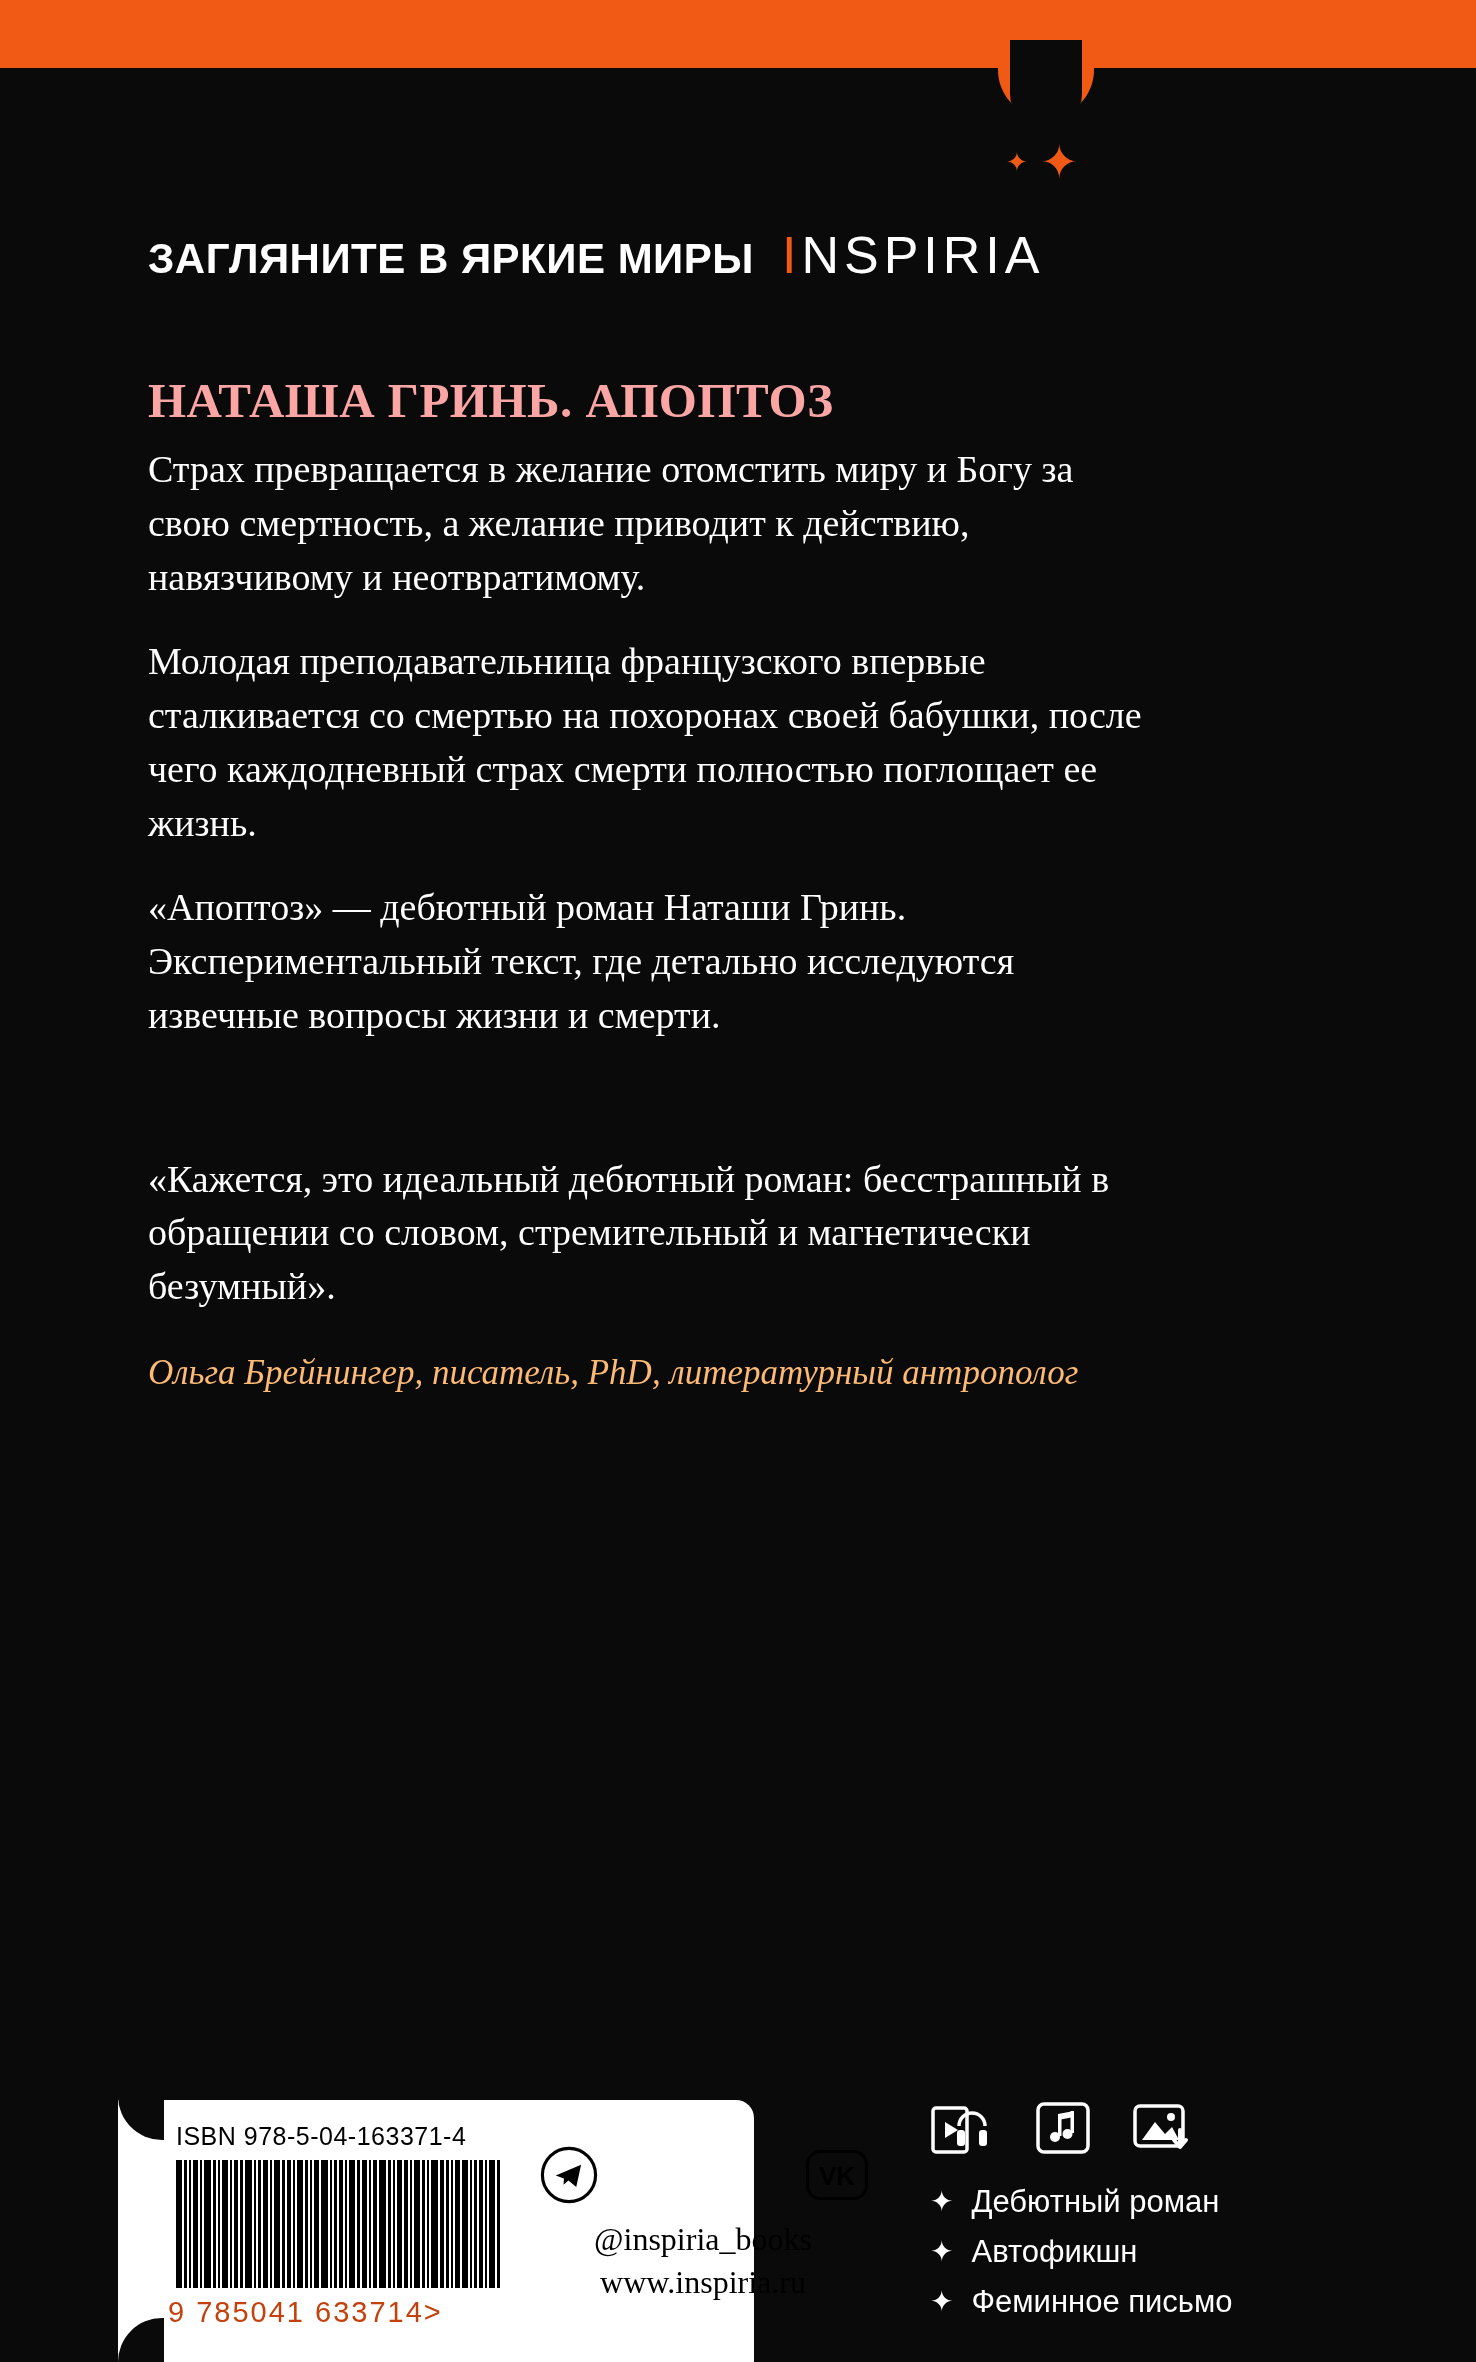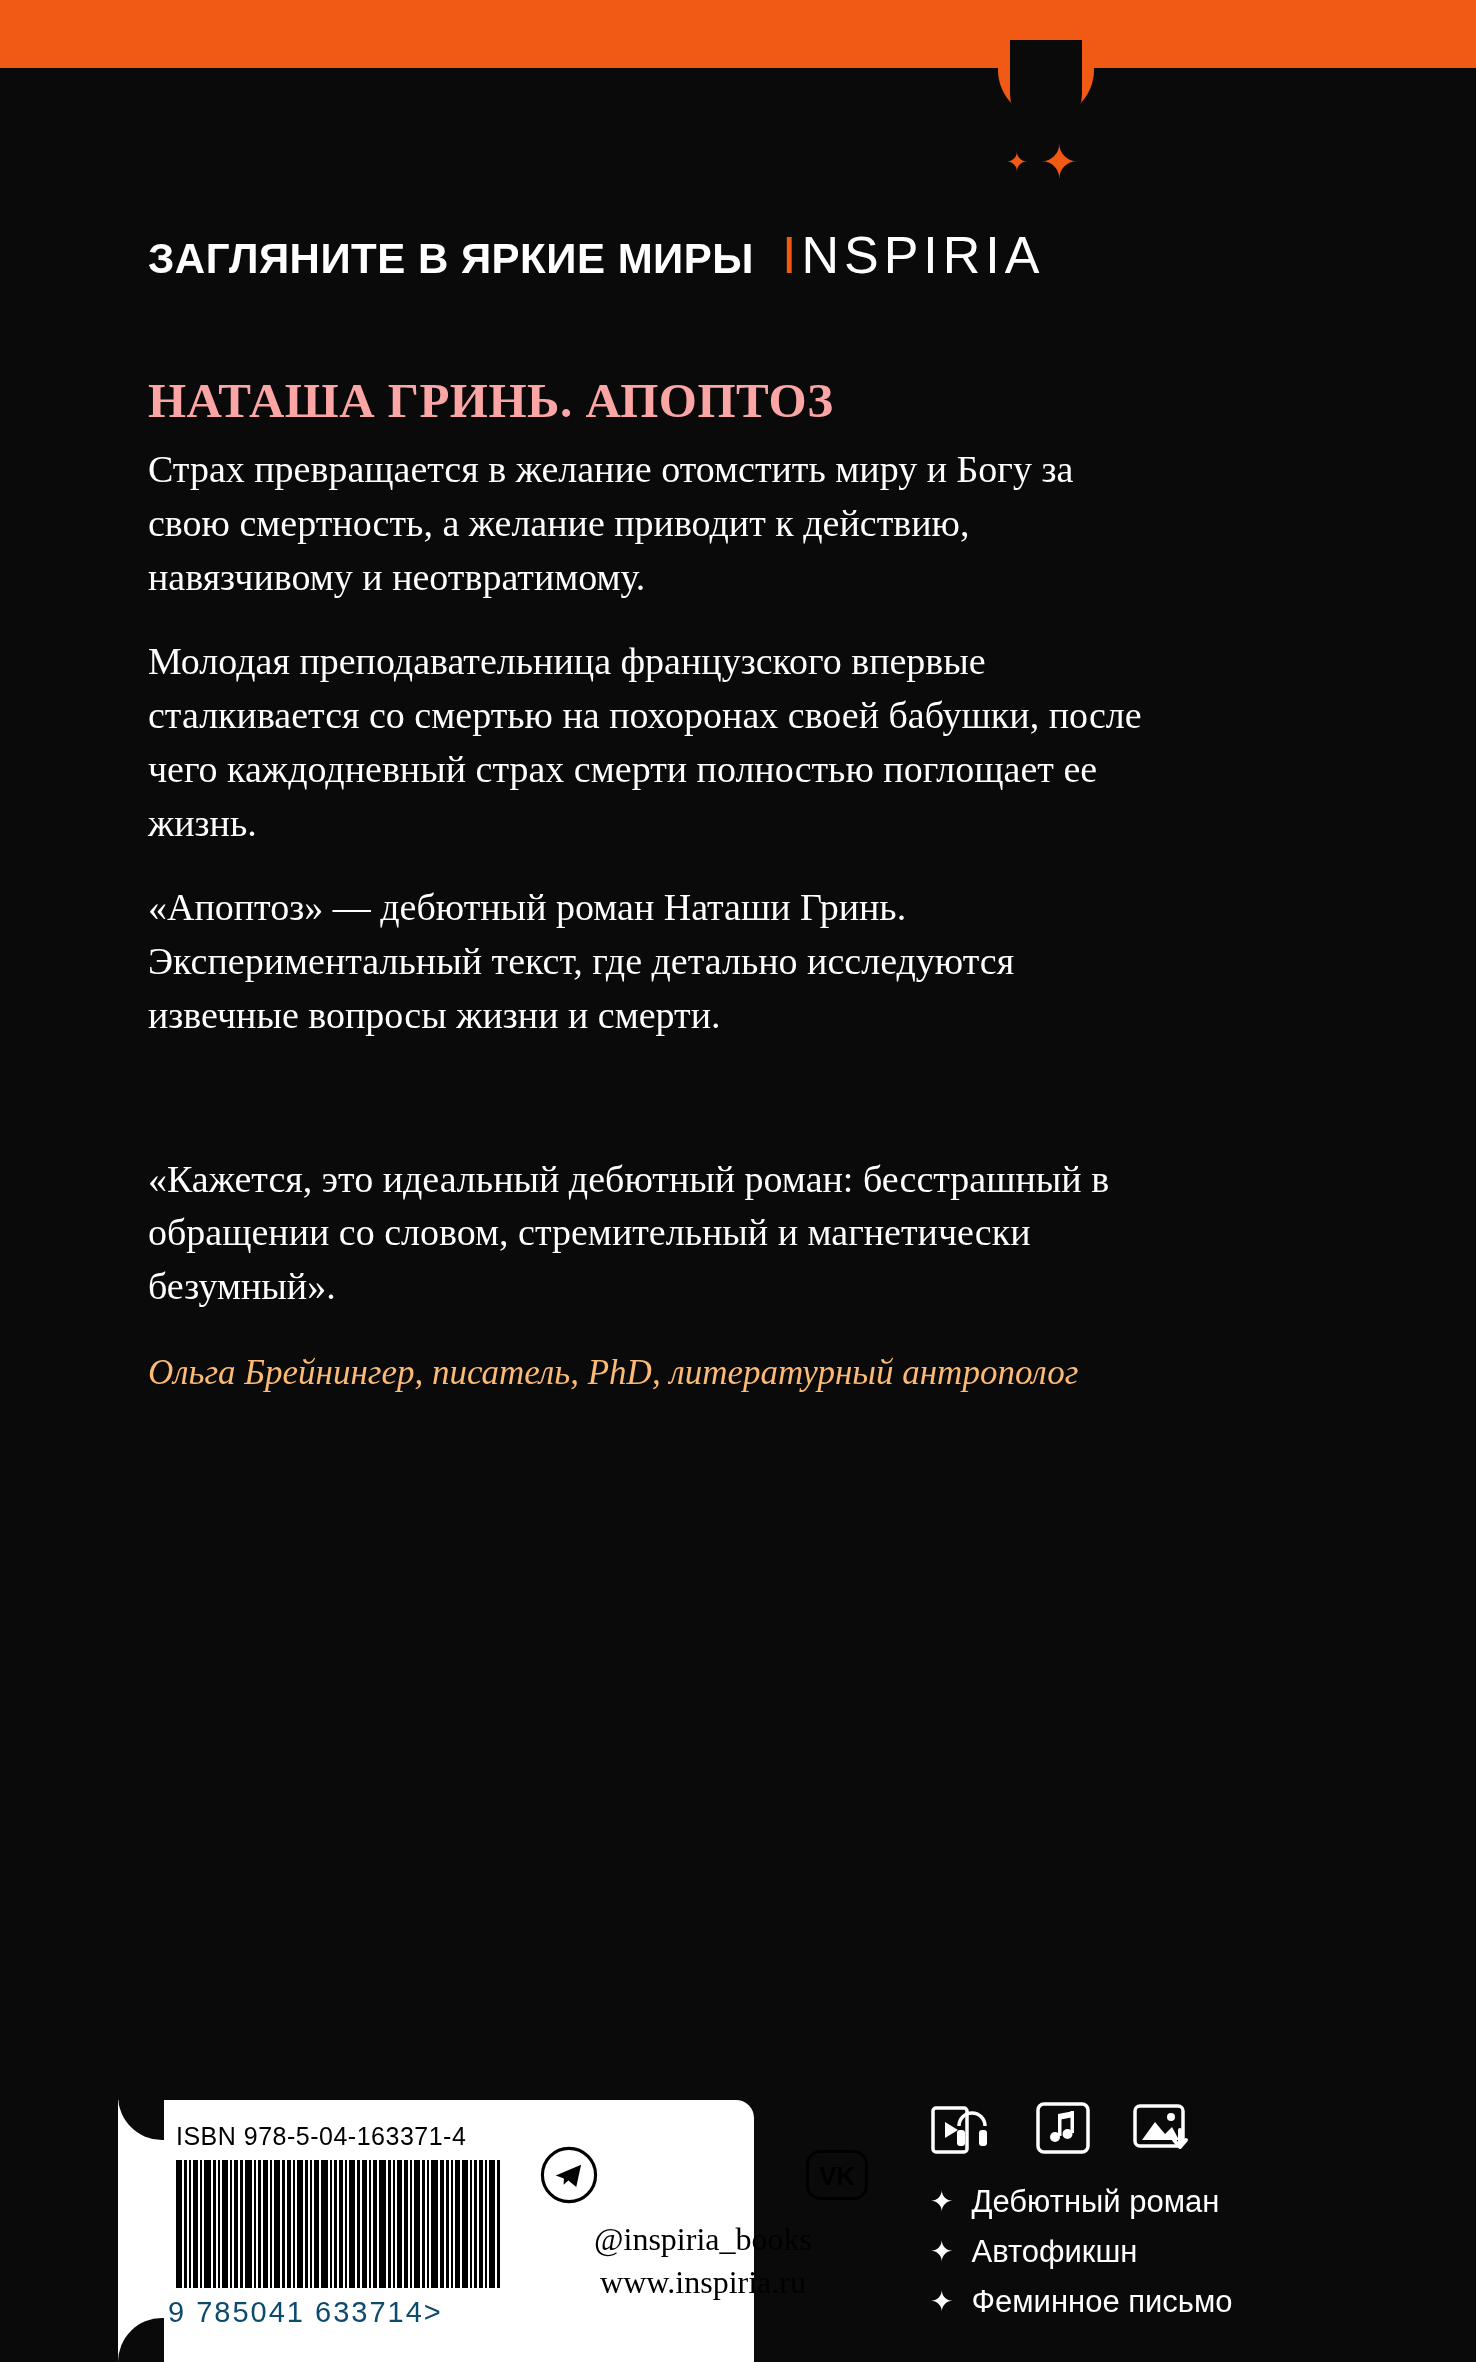--- a/index.html
+++ b/index.html
@@ -192,21 +192,21 @@
     background: #000;
     height: 100%;
     margin-right: 2px;
   }
   .barcode-digits {
     position: absolute;
     left: 50px;
     top: 196px;
     font-family: "Liberation Sans", sans-serif;
     font-size: 29px;
-    color: #0c4a6e;
+    color: #c2410c;
     letter-spacing: 2px;
   }
 
   .socials {
     position: absolute;
     left: 420px;
     top: 44px;
     width: 330px;
     text-align: center;
   }

